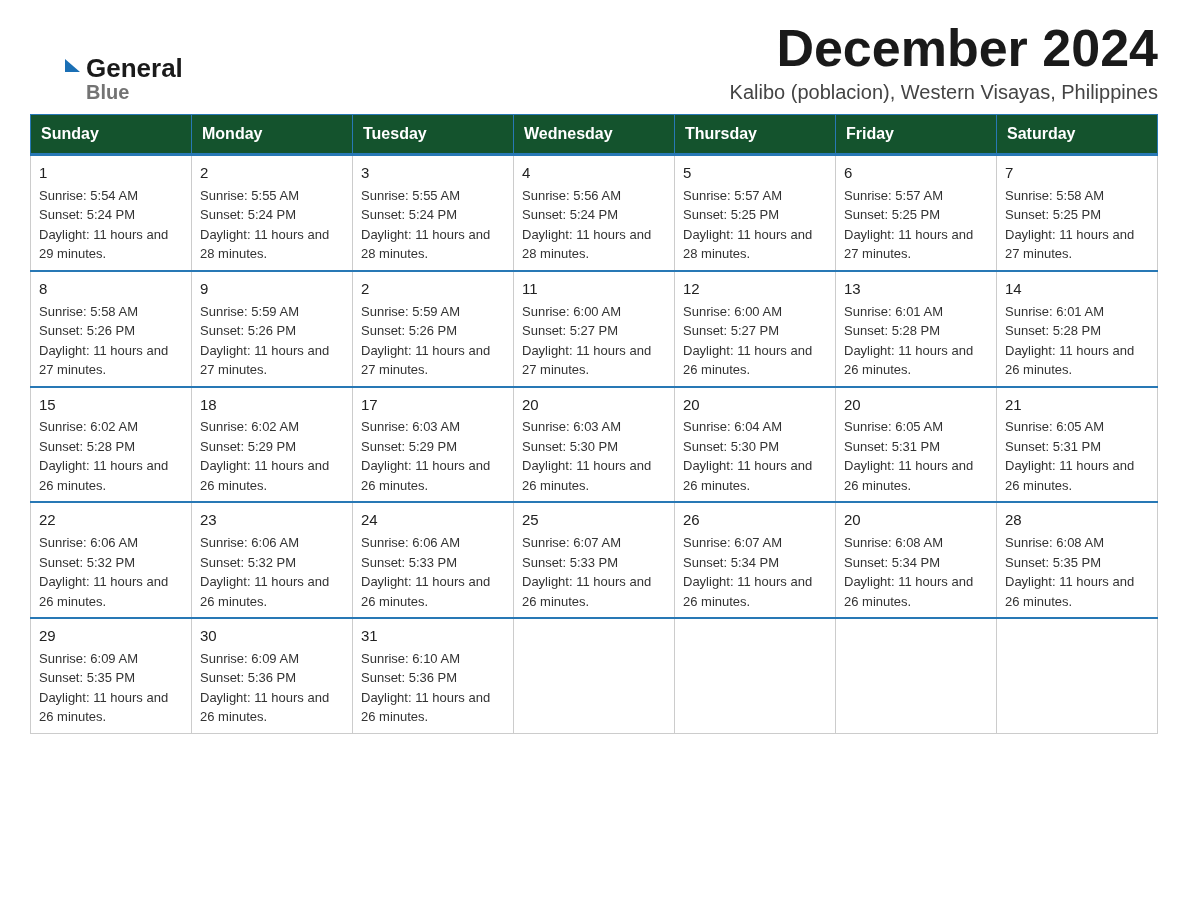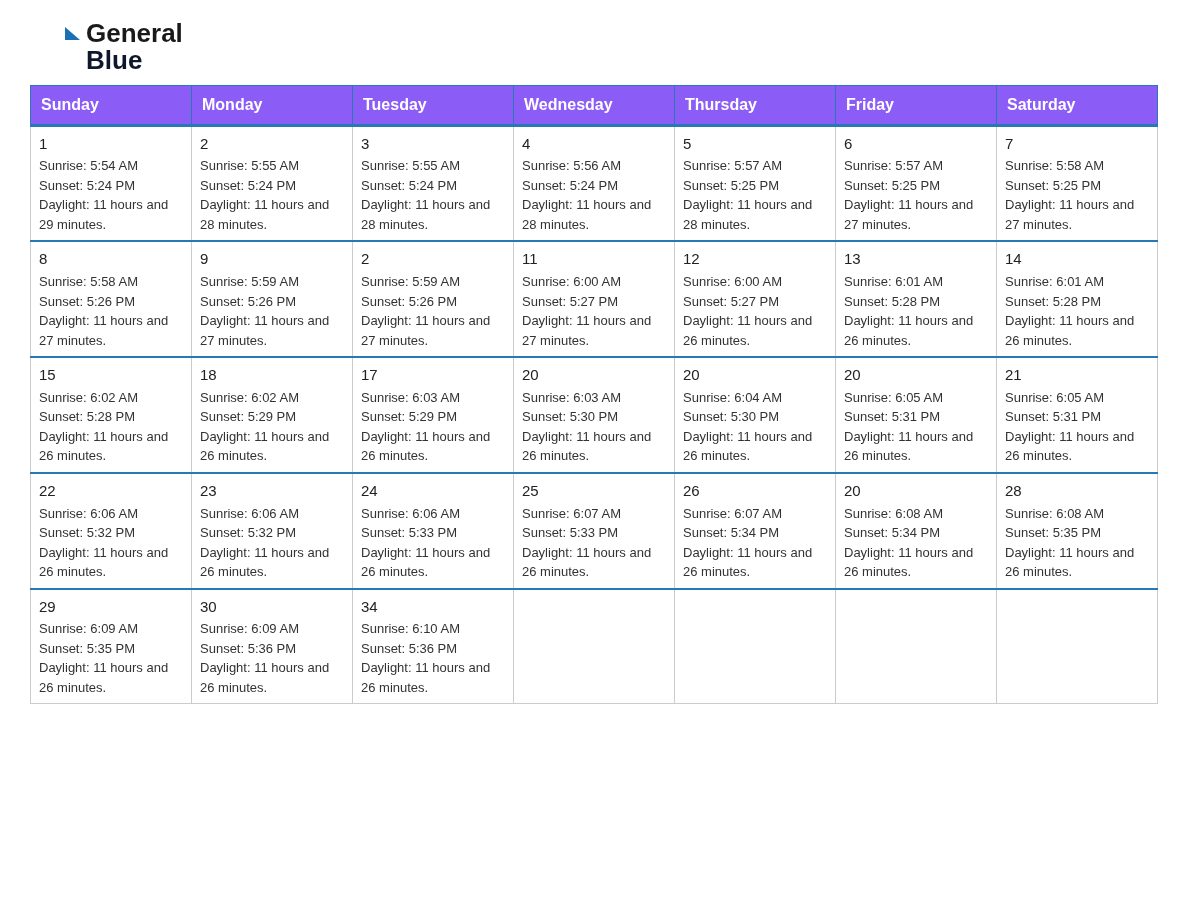--- a/index.html
+++ b/index.html
@@ -29,21 +29,21 @@
       font-size: 20px;
       color: #444;
       margin-top: 4px;
     }
     table {
       width: 100%;
       border-collapse: collapse;
       margin-top: 8px;
     }
     thead tr th {
-      background-color: #8b5cf6;
+      background-color: #14532d;
       color: #ffffff;
       font-size: 16px;
       font-weight: bold;
       padding: 10px 10px;
       text-align: left;
       border: 1px solid #2878b5;
     }
     tbody tr td {
       vertical-align: top;
       border: 1px solid #cccccc;
@@ -88,40 +88,44 @@
       display: flex;
       flex-direction: column;
       line-height: 1.05;
     }
     .logo-general {
       font-size: 26px;
       font-weight: bold;
       color: #1a1a1a;
     }
     .logo-blue {
-      font-size: 26px;
-      font-weight: bold;
-      color: #0f172a;
+      font-size: 20px;
+      font-weight: bold;
+      color: #737373;
     }
   </style>
 </head>
 <body>
 
 <div class="header-area">
   <div class="logo-svg-area">
     <svg class="logo-icon" viewBox="0 0 50 50">
 
       <rect x="0" y="0" width="50" height="50" fill="white"></rect>
 
       <polygon points="35,5 50,18 35,18" fill="#1a6fb5"></polygon>
     </svg>
     <div class="logo-words">
       <span class="logo-general">General</span>
       <span class="logo-blue">Blue</span>
     </div>
+  </div>
+  <div class="title-area">
+    <div class="month-year">December 2024</div>
+    <div class="location">Kalibo (poblacion), Western Visayas, Philippines</div>
   </div>
 </div>
 
 <table>
   <thead>
     <tr>
       <th>Sunday</th>
       <th>Monday</th>
       <th>Tuesday</th>
       <th>Wednesday</th>
@@ -254,21 +258,21 @@
       <tr>
         <td>
           <div class="day-number">29</div>
           <div class="day-info">Sunrise: 6:09 AM<br>Sunset: 5:35 PM<br>Daylight: 11 hours and 26 minutes.</div>
         </td>
         <td>
           <div class="day-number">30</div>
           <div class="day-info">Sunrise: 6:09 AM<br>Sunset: 5:36 PM<br>Daylight: 11 hours and 26 minutes.</div>
         </td>
         <td>
-          <div class="day-number">34</div>
+          <div class="day-number">31</div>
           <div class="day-info">Sunrise: 6:10 AM<br>Sunset: 5:36 PM<br>Daylight: 11 hours and 26 minutes.</div>
         </td>
         <td class="empty-cell"></td>
         <td class="empty-cell"></td>
         <td class="empty-cell"></td>
         <td class="empty-cell"></td>
       </tr>
     </tbody>
 </table>
 

